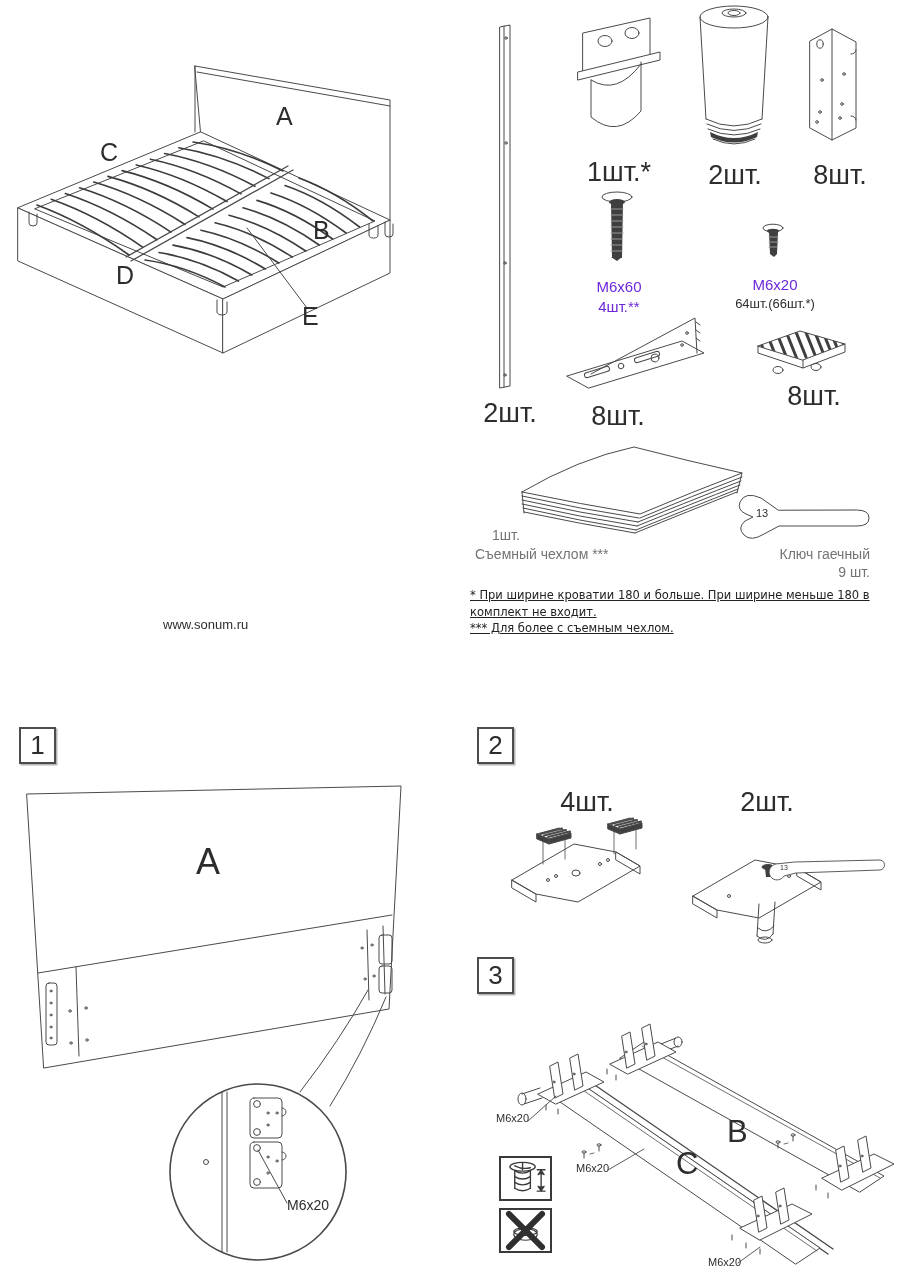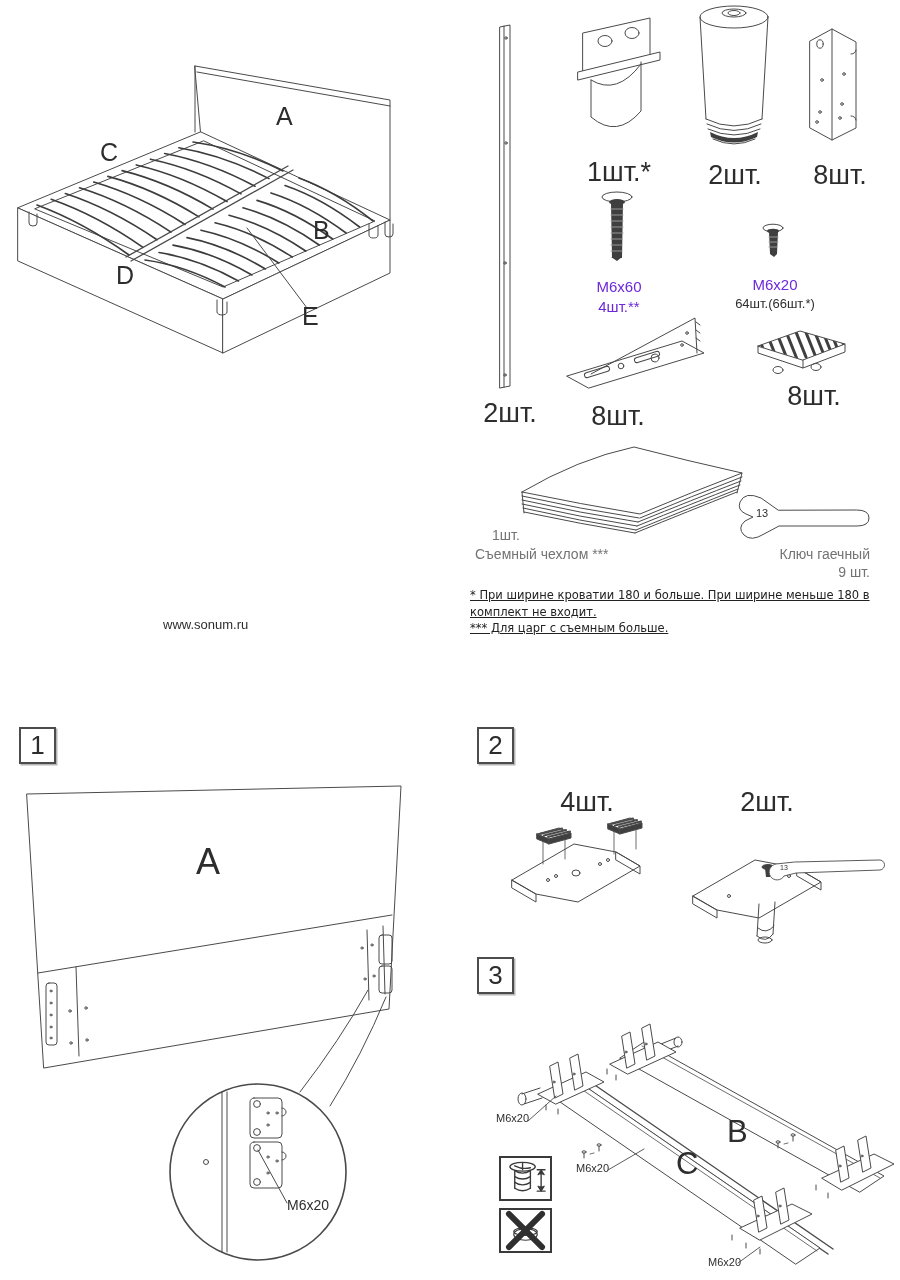--- a/index.html
+++ b/index.html
@@ -155,21 +155,21 @@
   <div class="abs qty center" style="left:576px;top:401px;width:84px">8шт.</div>
   <div class="abs qty center" style="left:772px;top:381px;width:84px">8шт.</div>
   <div class="abs cap17" style="left:492px;top:526px">1шт.</div>
   <div class="abs cap17" style="left:475px;top:545px">Съемный чехлом ***</div>
   <div class="abs" style="left:756px;top:507px;font-size:11px">13</div>
   <div class="abs cap17 center" style="left:745px;top:545px;width:125px">Ключ гаечный</div>
   <div class="abs cap17 center" style="left:745px;top:563px;width:125px">9 шт.</div>
 
   <div class="abs foot" style="left:470px;top:587px;width:420px">
     <div>* При ширине кроватии 180 и больше. При ширине меньше 180 в комплект не входит.</div>
-    <div>*** Для царг с съемным больше.</div>
+    <div>*** Для более с съемным чехлом.</div>
   </div>
 
   <div class="badge" style="left:19px;top:727px">1</div>
   <svg class="lineart" style="left:10px;top:740px" width="420" height="540" viewBox="0 0 420 540">
     <g fill="none" stroke="#4a4a4a" stroke-width="1" stroke-linejoin="round" stroke-linecap="round">
       <g>
         <path d="M17,54 L391,46 L379,269 L34,328 Z"></path>
         <path d="M28,233 L382,175"></path>
         <path d="M66,227 L69,316 M357,190 L359,260 M373,186 L375,254"></path>
         <rect x="36" y="243" width="11" height="62" rx="3"></rect>

